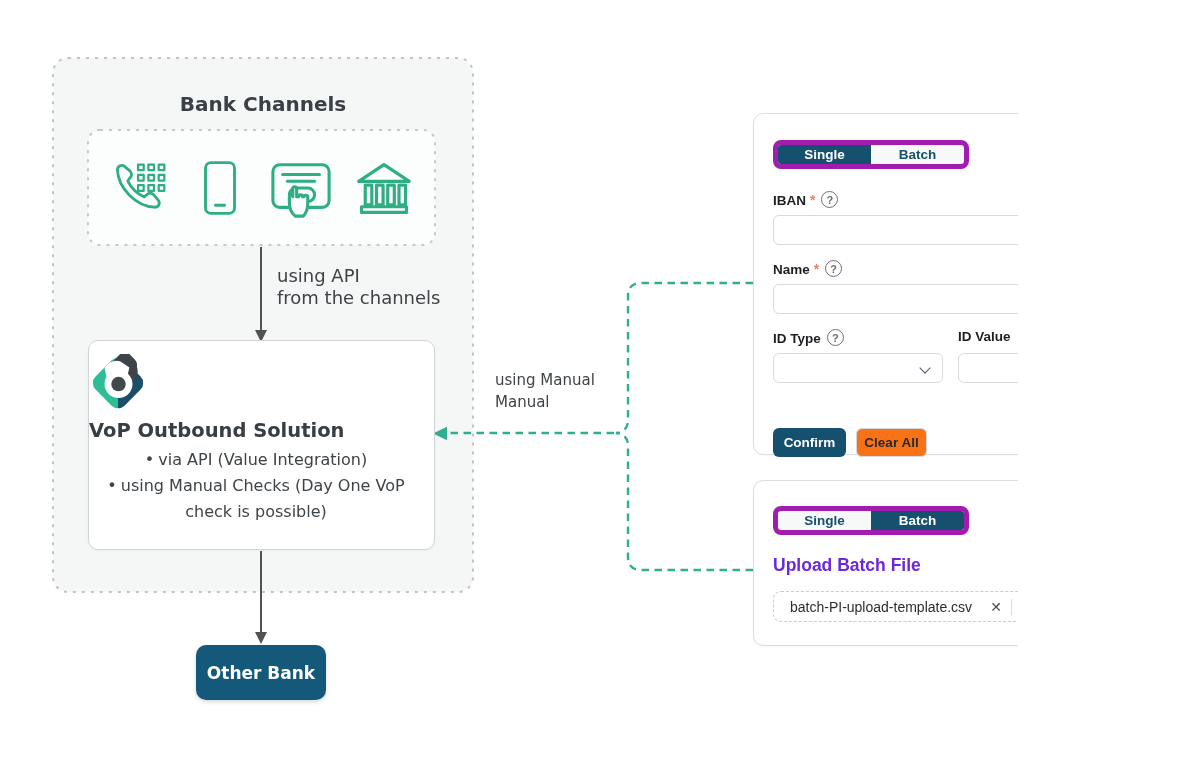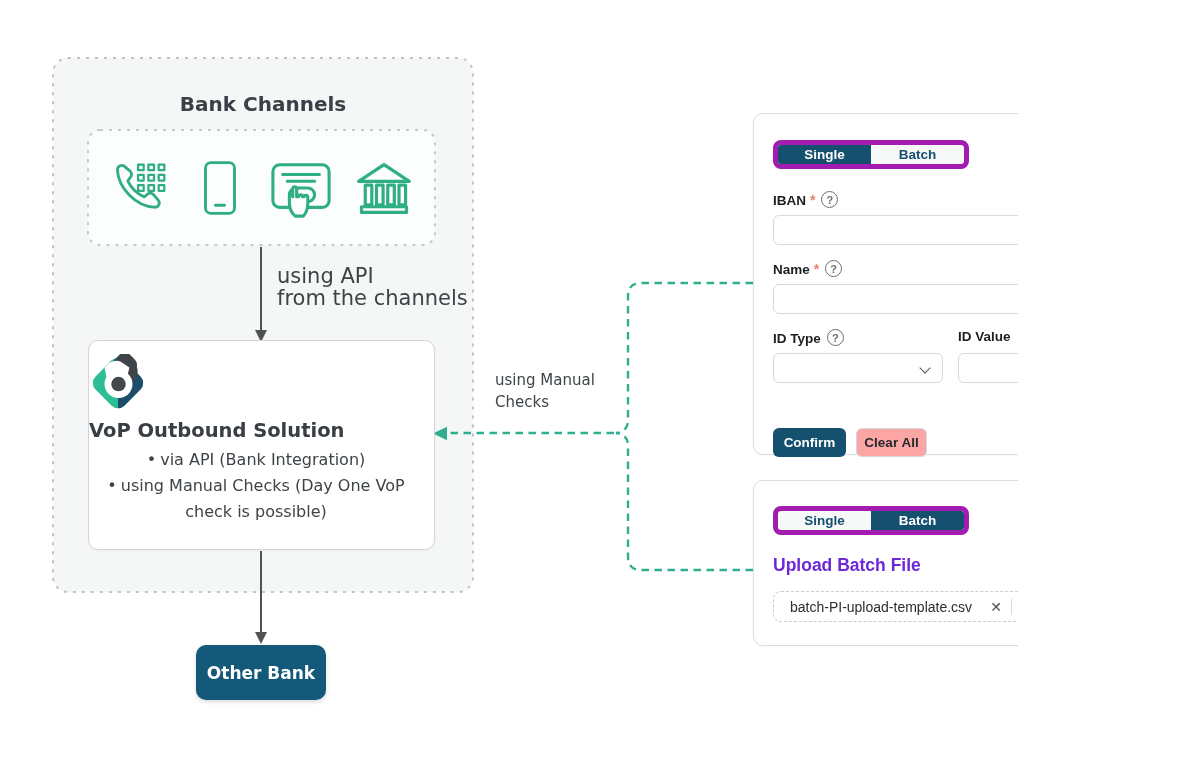--- a/index.html
+++ b/index.html
@@ -15,21 +15,21 @@
   
   .diagram-text { font-family:"DejaVu Sans", sans-serif; color:#3e4347; }
   .bank-title {
     left:53px; top:92px; width:420px; text-align:center;
     font-size:20px; font-weight:600; color:#3a4046; z-index:2;
   }
   .icons-row {
     left:88px; top:130px; width:347px; height:115px; z-index:2;
     display:flex; align-items:center; justify-content:space-evenly;
   }
-  .api-label { left:277px; top:265px; font-size:21px; line-height:22px; z-index:2; }
+  .api-label { left:277px; top:265px; font-size:18px; line-height:22px; z-index:2; }
   .manual-label { left:495px; top:369px; font-size:15px; line-height:22px; z-index:2; }
 
   .vop-box {
     left:88px; top:340px; width:347px; height:210px; z-index:2;
     background:#ffffff; border:1px solid #d2d5d7; border-radius:10px;
     box-shadow:0 1px 3px rgba(0,0,0,0.04);
     display:flex; flex-direction:column; align-items:flex-start; padding-top:13px;
   }
   .vop-title { margin-top:7px; font-size:19.5px; font-weight:700; color:#393e44; }
   .vop-bullets { margin-top:5px; width:334px; text-align:center; font-size:16px; line-height:26px; color:#3e4347; }
@@ -90,21 +90,21 @@
     transform:rotate(45deg);
   }
   .btn {
     position:absolute; height:29px; border-radius:6px; border:none;
     display:flex; align-items:center; justify-content:center;
     font-size:13.5px; font-weight:700; cursor:pointer;
     font-family:"Liberation Sans", sans-serif;
     margin-top:24px;
   }
   .btn-primary { background:#15506e; color:#ffffff; }
-  .btn-secondary { background:#fca5a5; color:#26292c; border:1px solid #d5d8dc; }
+  .btn-secondary { background:#f97316; color:#26292c; border:1px solid #d5d8dc; }
   .btn-upload { background:#e0885f; color:#ffffff; }
 
   .batch-heading { position:absolute; left:19px; top:74px; font-size:17.5px; font-weight:700; color:#6d28d9;text-align:center; }
   .file-field {
     position:absolute; left:19px; top:110px; width:278px; height:31px;
     border:1.5px dashed #c9cdd1; border-radius:8px; background:#ffffff;
     display:flex; align-items:center; padding:0 10px;
   }
   .file-name { flex:1; font-size:14px; color:#2a2d31; padding-left:6px; }
   .x-icon { font-size:14px; color:#4b4f53; cursor:pointer; padding:0 4px; }
@@ -192,28 +192,28 @@
         <rect x="28" y="0" width="28" height="56" fill="#1c4e6b"></rect>
       </g>
       <rect x="24" y="0" width="21" height="21" rx="7" transform="rotate(45 34.5 10.5)" fill="#3f444a"></rect>
       <circle cx="35" cy="17" r="12" fill="#3f444a"></circle>
       <path d="M15 13 Q21 5 30 7 L39 13 L35 30 L18 28 Z" fill="#ffffff" clip-path="url(#dmd)"></path>
       <circle cx="28.5" cy="29" r="13.5" fill="#ffffff"></circle>
       <circle cx="28.5" cy="29" r="7" fill="#43484e"></circle>
     </svg>
     <div class="vop-title diagram-text">VoP Outbound Solution</div>
     <div class="vop-bullets diagram-text">
-      <div><span class="bullet-dot">•</span><span>via API (Bank Integration)</span></div>
+      <div><span class="bullet-dot">•</span><span>via API (Value Integration)</span></div>
       <div><span class="bullet-dot">•</span><span>using Manual Checks (Day One VoP check is possible)</span></div>
     </div>
   </div>
 
   <div class="abs manual-label diagram-text">
     <div>using Manual</div>
-    <div>Checks</div>
+    <div>Manual</div>
   </div>
 
   <div class="abs other-bank">Other Bank</div>
 
   <div class="panel panel-single">
     <div class="tabs">
       <div class="tab active">Single</div>
       <div class="tab">Batch</div>
     </div>
 

